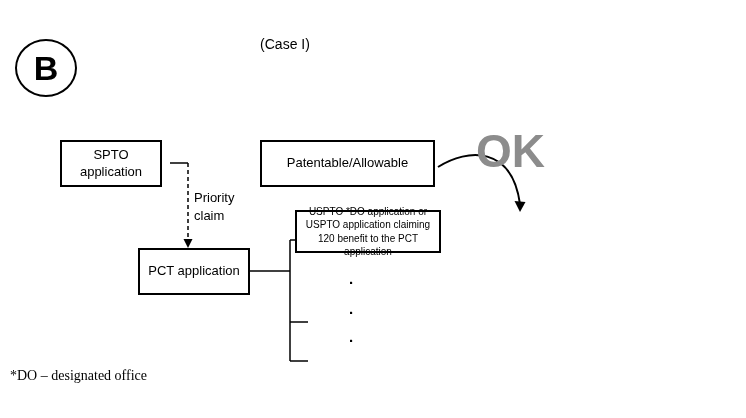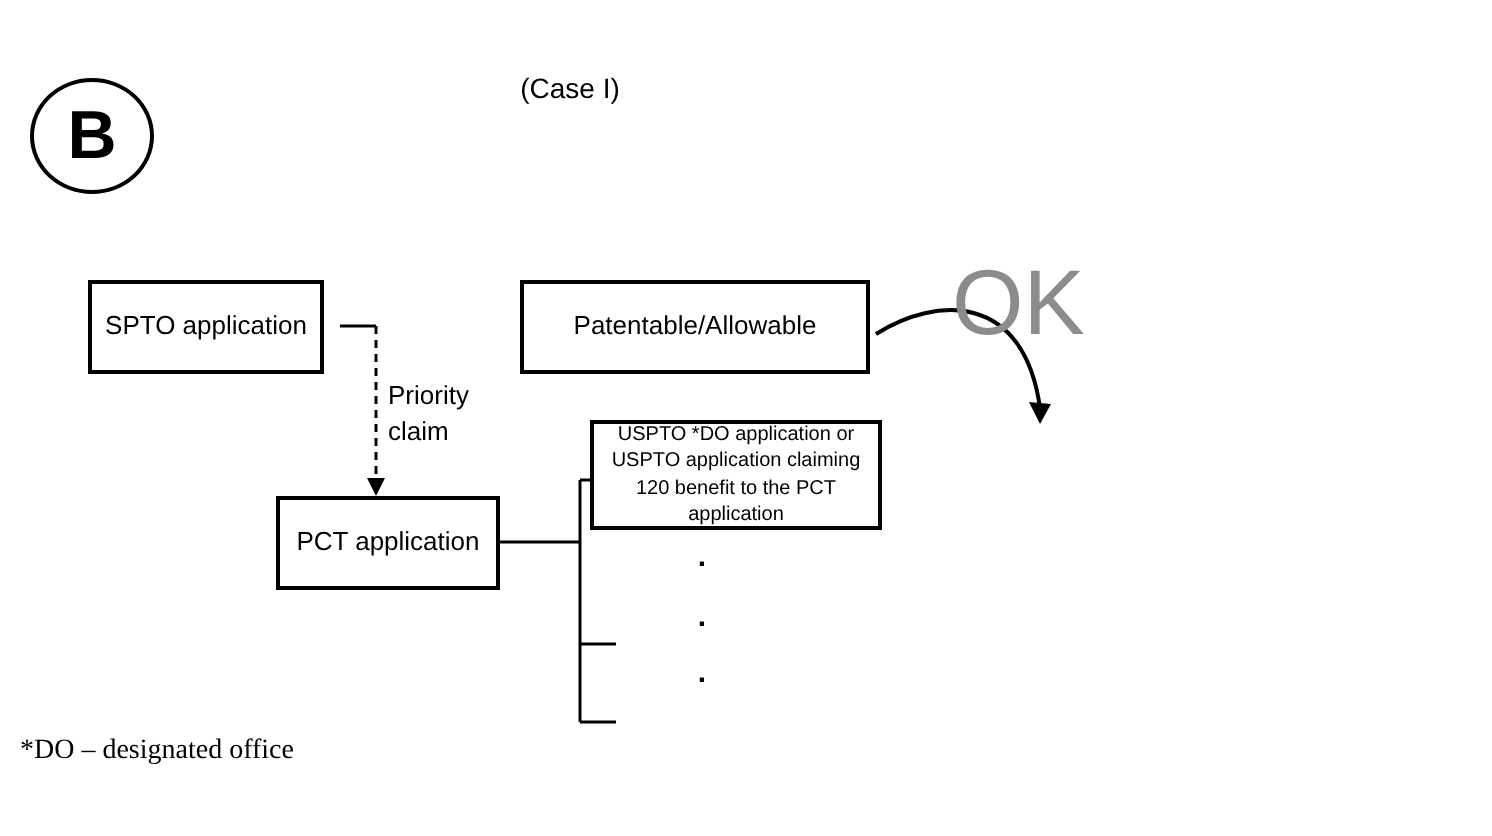--- a/index.html
+++ b/index.html
@@ -40,38 +40,38 @@
 
   .box {
     border: 2px solid #000;
     background: #fff;
     display: flex; align-items: center; justify-content: center;
     text-align: center;
     font-size: 13px;
     line-height: 1.25;
     box-sizing: border-box;
   }
-  .box-spto       { left: 44px;  top: 140px; width: 118px; height: 47px; }
+  .box-spto       { left: 60px;  top: 140px; width: 102px; height: 47px; }
   .box-patentable { left: 260px; top: 140px; width: 175px; height: 47px; }
   .box-pct        { left: 138px; top: 248px; width: 112px; height: 47px; }
-  .box-uspto      { left: 295px; top: 210px; width: 146px; height: 55px;
+  .box-uspto      { left: 295px; top: 210px; width: 146px; height: 43px;
                     font-size: 10px; line-height: 1.35; padding: 2px; }
   .box-request    { left: 478px; top: 214px; width: 86px;  height: 56px; }
 
   .priority-label {
     left: 194px; top: 189px;
     width: 72px;
     font-size: 13px;
     line-height: 1.35;
   }
 
   .ok-label {
     left: 476px; top: 128px;
     font-size: 46px;
-    font-weight: normal;
+    font-weight: bold;
     color: #8c8c8c;
     line-height: 1;
     letter-spacing: 0px;
   }
 
   .dot {
     left: 346px;
     width: 10px;
     text-align: center;
     font-size: 15px;

